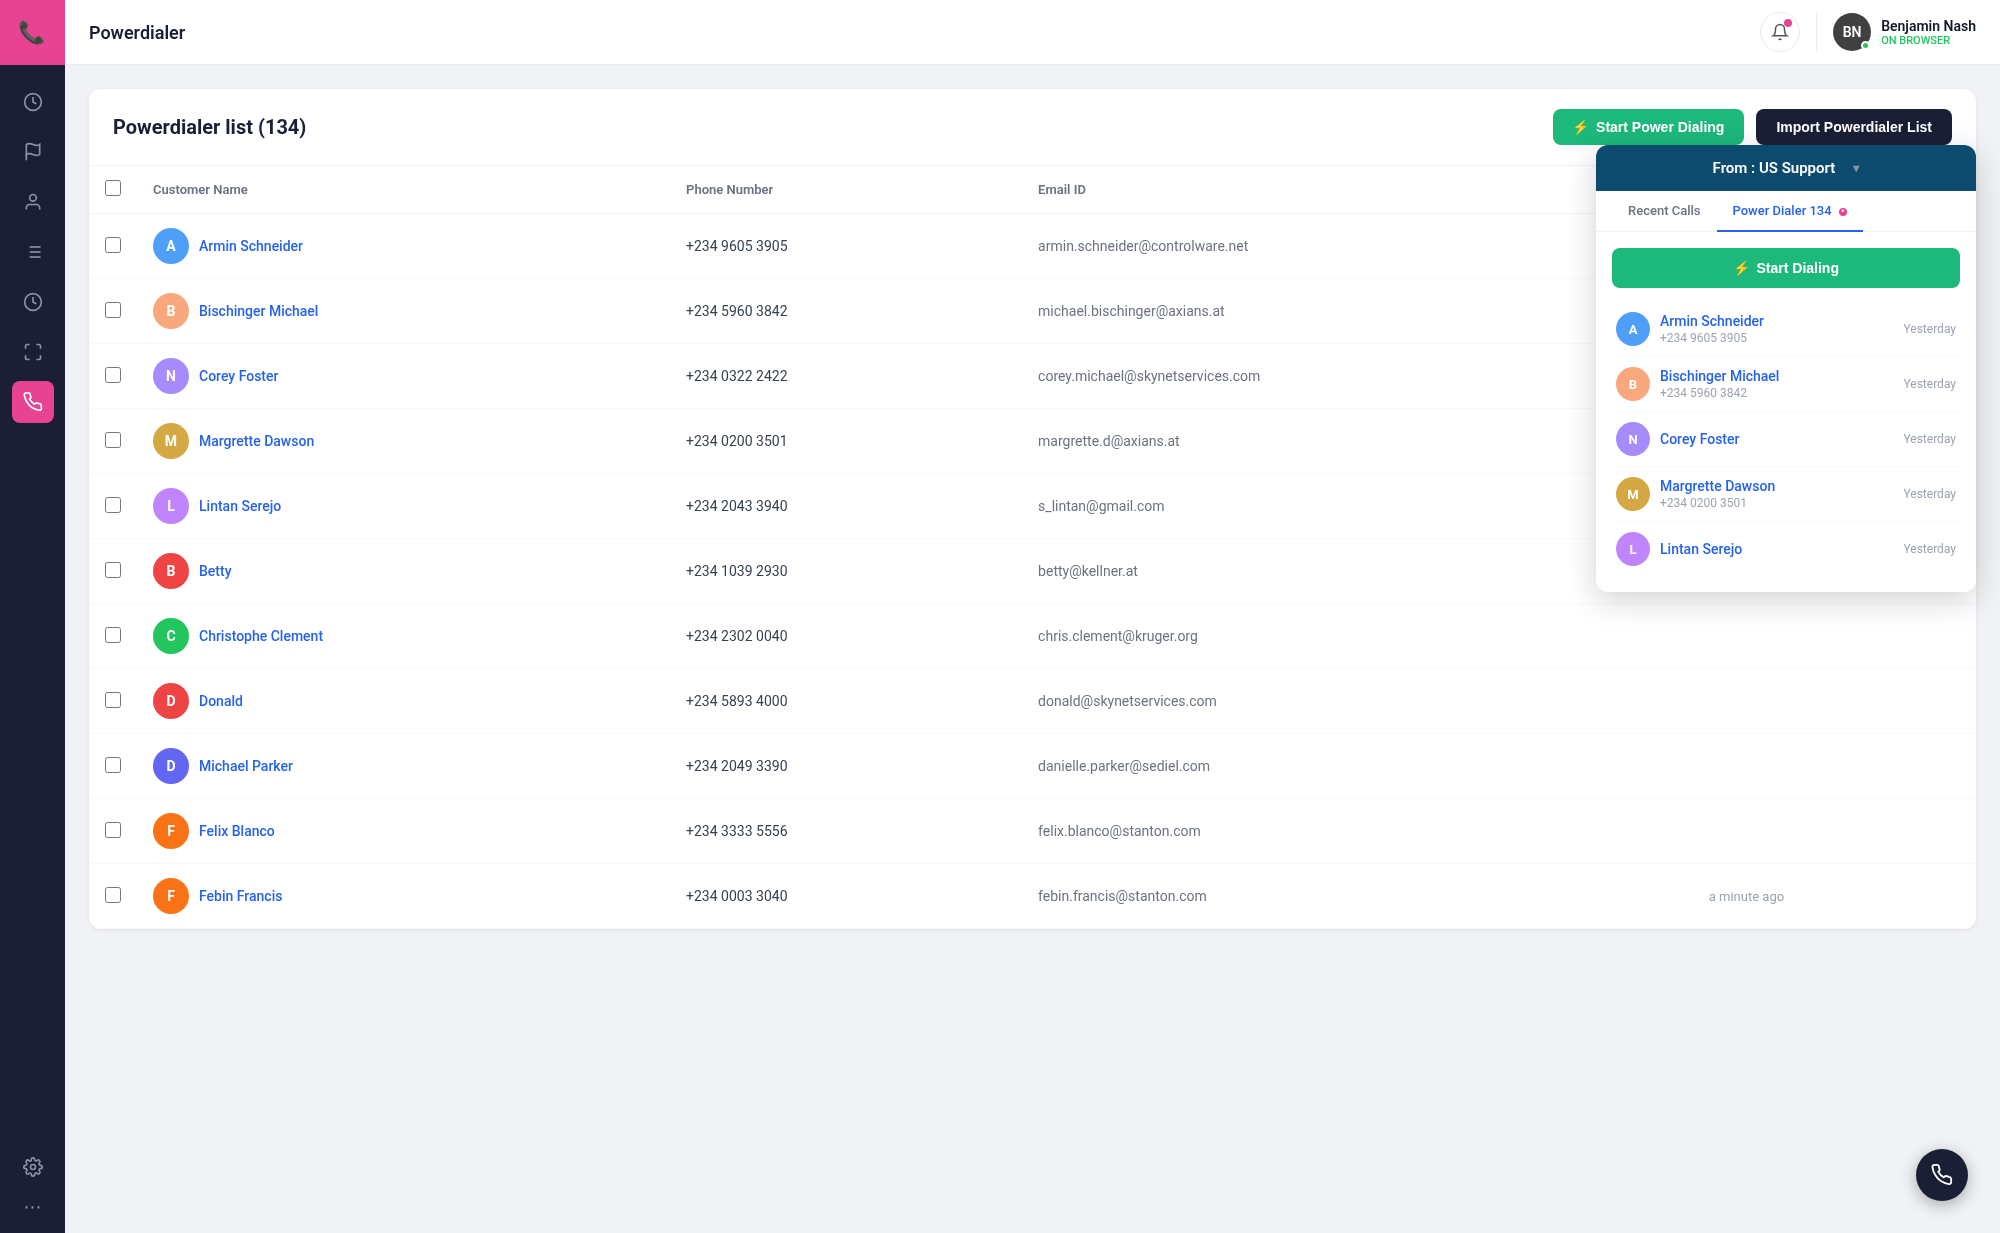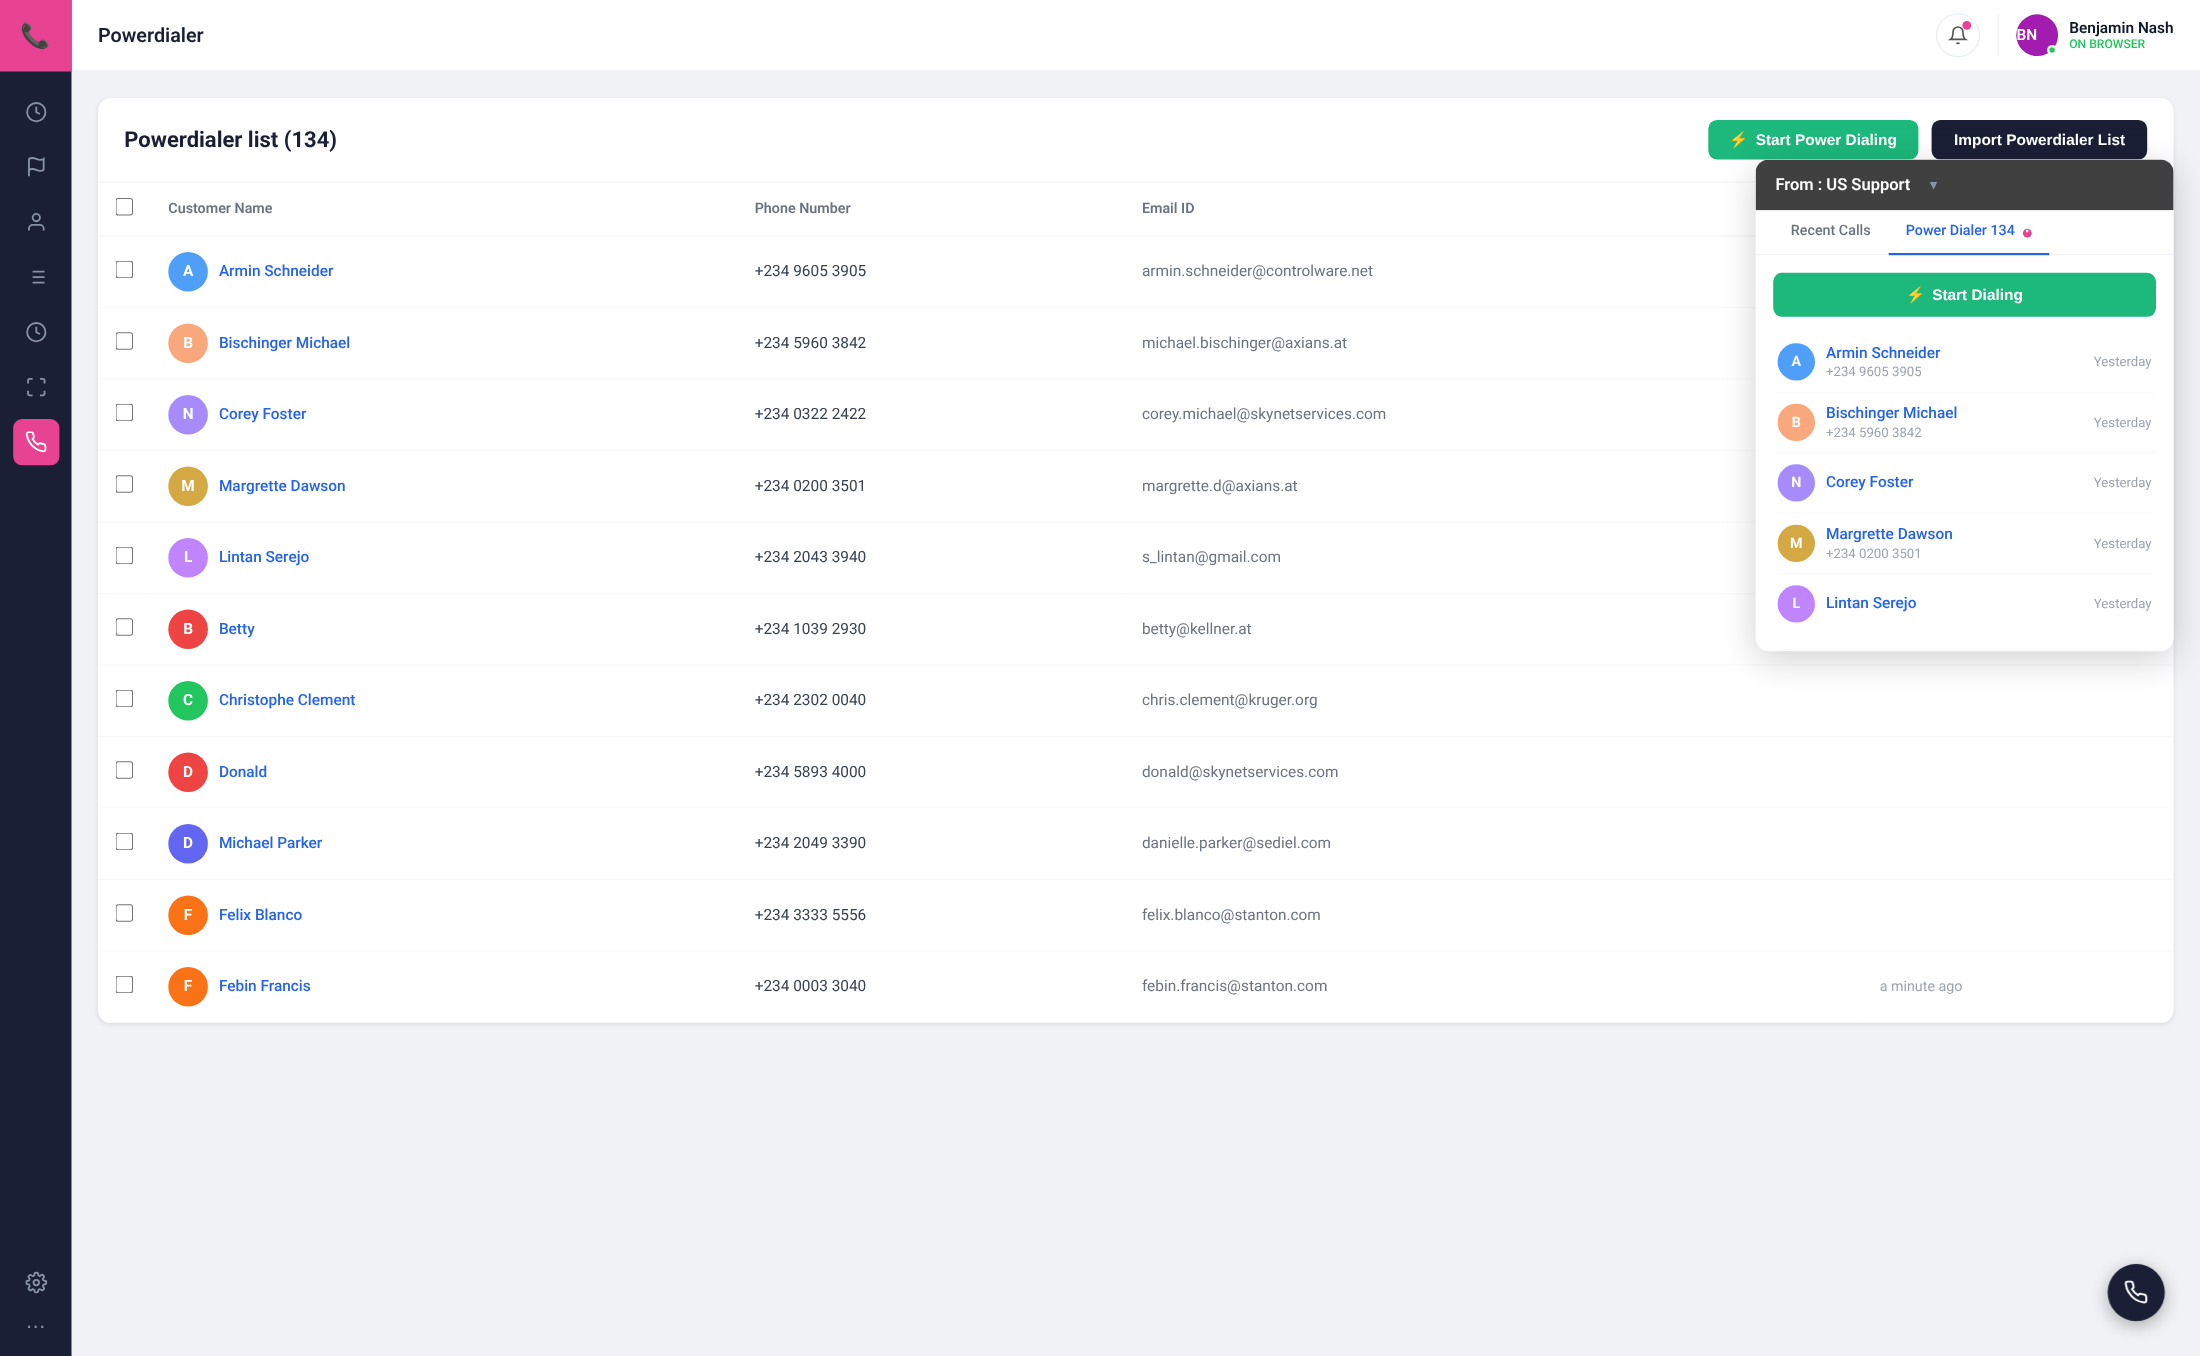--- a/index.html
+++ b/index.html
@@ -116,23 +116,24 @@
       display: flex;
       align-items: center;
       gap: 10px;
       border-left: 1px solid #e8ecf0;
       padding-left: 16px;
     }
     .user-avatar {
       width: 38px;
       height: 38px;
       border-radius: 50%;
-      background: #a21caf;
-      display: flex;
-      align-items: center;
+      background: #404040;
+      display: flex;
+      align-items: center;
+      justify-content: center;
       color: white;
       font-weight: 600;
       font-size: 14px;
       position: relative;
     }
     .user-online-dot {
       position: absolute;
       bottom: 1px;
       right: 1px;
       width: 9px;
@@ -243,28 +244,29 @@
       top: 80px;
       right: 24px;
       width: 380px;
       background: white;
       border-radius: 12px;
       box-shadow: 0 8px 32px rgba(0,0,0,0.18);
       overflow: hidden;
       z-index: 100;
     }
     .popup-header {
-      background: #404040;
+      background: #0c4a6e;
       color: white;
       padding: 14px 18px;
       display: flex;
       align-items: center;
       gap: 18px;
       font-size: 15px;
       font-weight: 600;
+      justify-content: center;
     }
     .popup-header-arrow { font-size: 12px; color: #8892a4; }
     .popup-tabs {
       display: flex;
       border-bottom: 1px solid #f0f2f5;
       padding: 0 16px;
     }
     .popup-tab {
       padding: 12px 16px;
       font-size: 13px;

